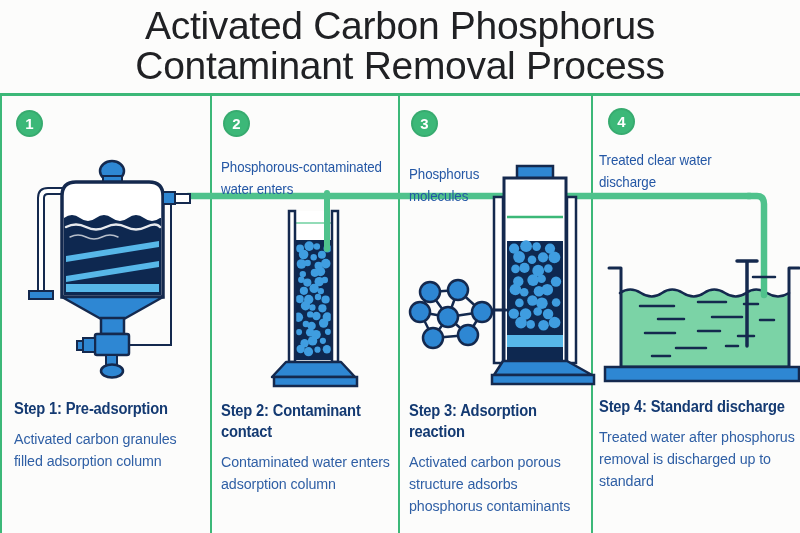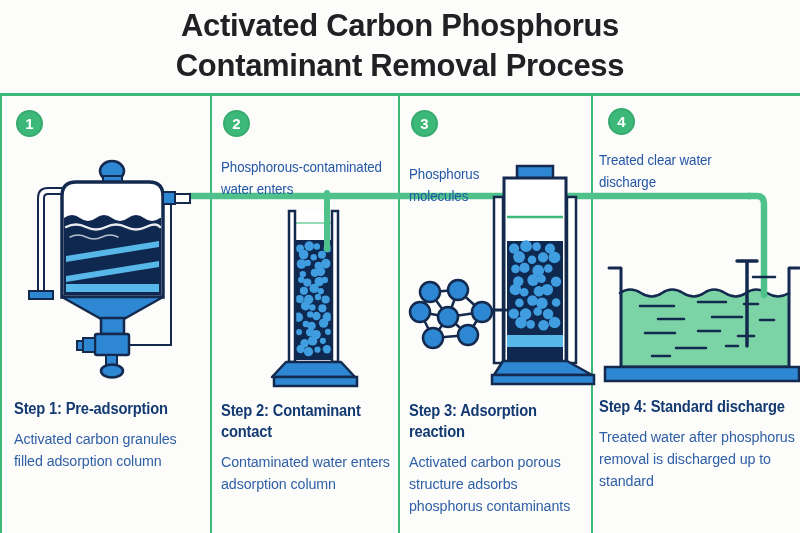--- a/index.html
+++ b/index.html
@@ -3,21 +3,21 @@
 <meta charset="utf-8">
 <style>
   html,body{margin:0;padding:0;}
   .stage{
     position:relative;width:800px;height:533px;overflow:hidden;
     background:var(--background,#fcfcfb);
     font-family:"Liberation Sans",sans-serif;
   }
   .title{
     position:absolute;top:6px;left:0;width:800px;text-align:center;
-    font-size:31px;font-weight:bold;color:var(--title_text,#202124);
+    font-size:39px;font-weight:normal;color:var(--title_text,#202124);
     line-height:40px;letter-spacing:-0.3px;
   }
   .hrule{position:absolute;top:93px;left:0;width:800px;height:3px;background:var(--green,#3cb878);}
   .vline{position:absolute;top:95px;height:438px;width:2px;background:var(--green,#3cb878);}
   .v0{left:0px}.v1{left:210px}.v2{left:398px}.v3{left:591px}
   .badge{
     position:absolute;width:27px;height:27px;border-radius:50%;
     background:var(--green,#3cb878);color:#ffffff;font-size:15px;font-weight:bold;
     display:flex;align-items:center;justify-content:center;
     box-shadow:inset 0 0 0 2px rgba(0,0,0,0.07);

